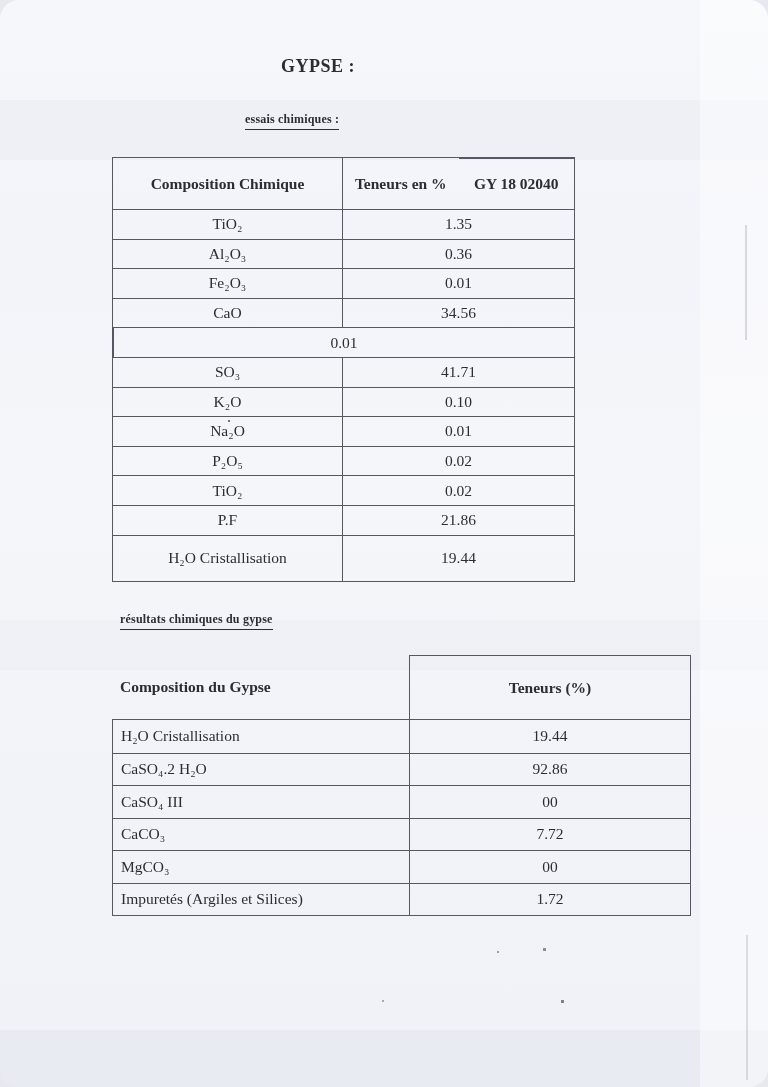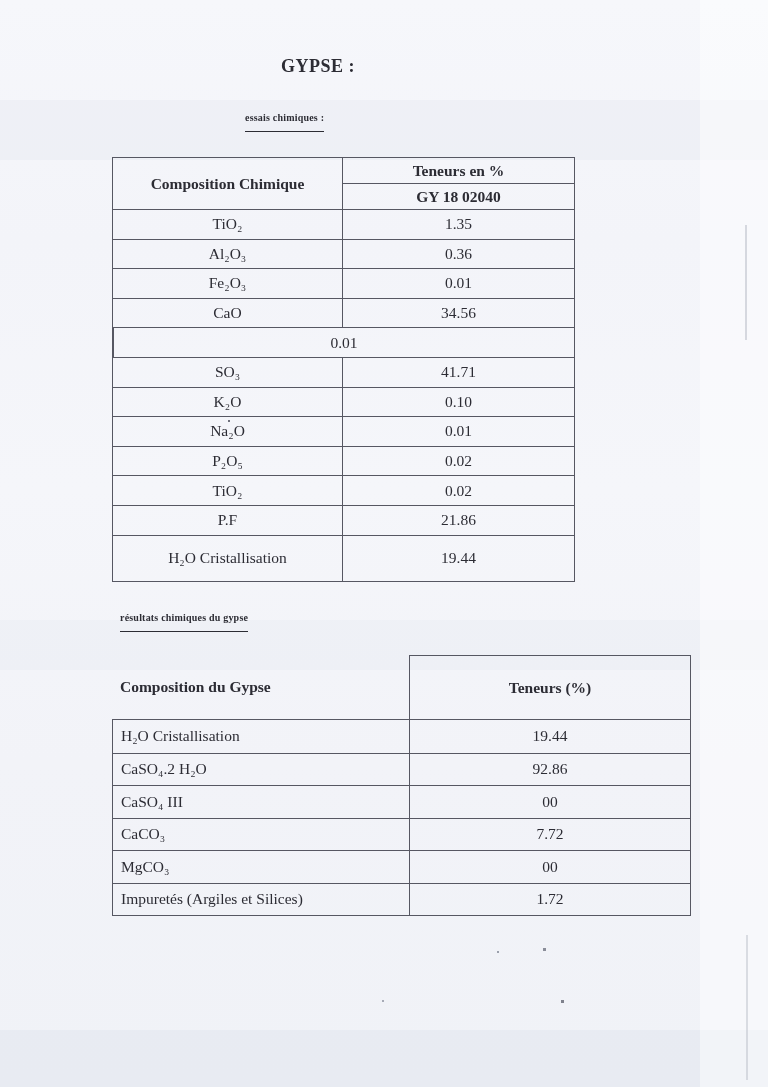--- a/index.html
+++ b/index.html
@@ -5,35 +5,36 @@
   html, body { margin: 0; padding: 0; background: #e8e9ee; }
   #page {
     position: relative;
     width: 768px;
     height: 1087px;
     margin: 0 auto;
     overflow: hidden;
     background: linear-gradient(180deg, #f6f7fb 0%, #f3f4f9 22%, #f5f6fa 45%, #f2f3f8 70%, #f0f2f7 100%);
     font-family: "Liberation Serif", "DejaVu Serif", serif;
     color: #2c2c34;
+    border-radius: 19px;
   }
   .band { position: absolute; left: 0; width: 768px; pointer-events: none; }
   .artifact { position: absolute; pointer-events: none; }
 
   .doc-title {
     position: absolute;
     left: 281px; top: 56px;
     font-size: 18px; font-weight: bold;
     letter-spacing: 0.5px;
   }
   .section-heading {
     position: absolute;
-    font-size: 10px; font-weight: bold;
+    font-size: 12px; font-weight: bold;
     border-bottom: 1.6px solid #2c2c34;
-    padding-bottom: 8px;
+    padding-bottom: 2px;
     letter-spacing: 0.2px;
   }
   #heading-essais { left: 245px; top: 112px; }
   #heading-resultats { left: 120px; top: 612px; }
 
   
   .t1 {
     position: absolute;
     left: 112px; top: 157px;
     width: 461px;
@@ -42,21 +43,21 @@
   }
   .t1-header { display: flex; height: 51px; }
   .t1-header-left {
     width: 229px; flex: none;
     display: flex; align-items: center; justify-content: center;
     font-weight: bold;
   }
   .t1-header-right {
     flex: 1;
     border-left: 1px solid #565762;
-    display: flex; flex-direction: column;
+    display: flex; flex-direction: row;
   }
   .t1-header-right .hcell {
     flex: 1;
     display: flex; align-items: center; justify-content: center;
     font-weight: bold;
   }
   .t1-header-right .hcell + .hcell { border-top: 1px solid #565762; }
   .t1 .trow { display: flex; height: 28.6px; border-top: 1px solid #565762; }
   .t1 .trow.tall { height: 45px; }
   .t1 .tlabel {

